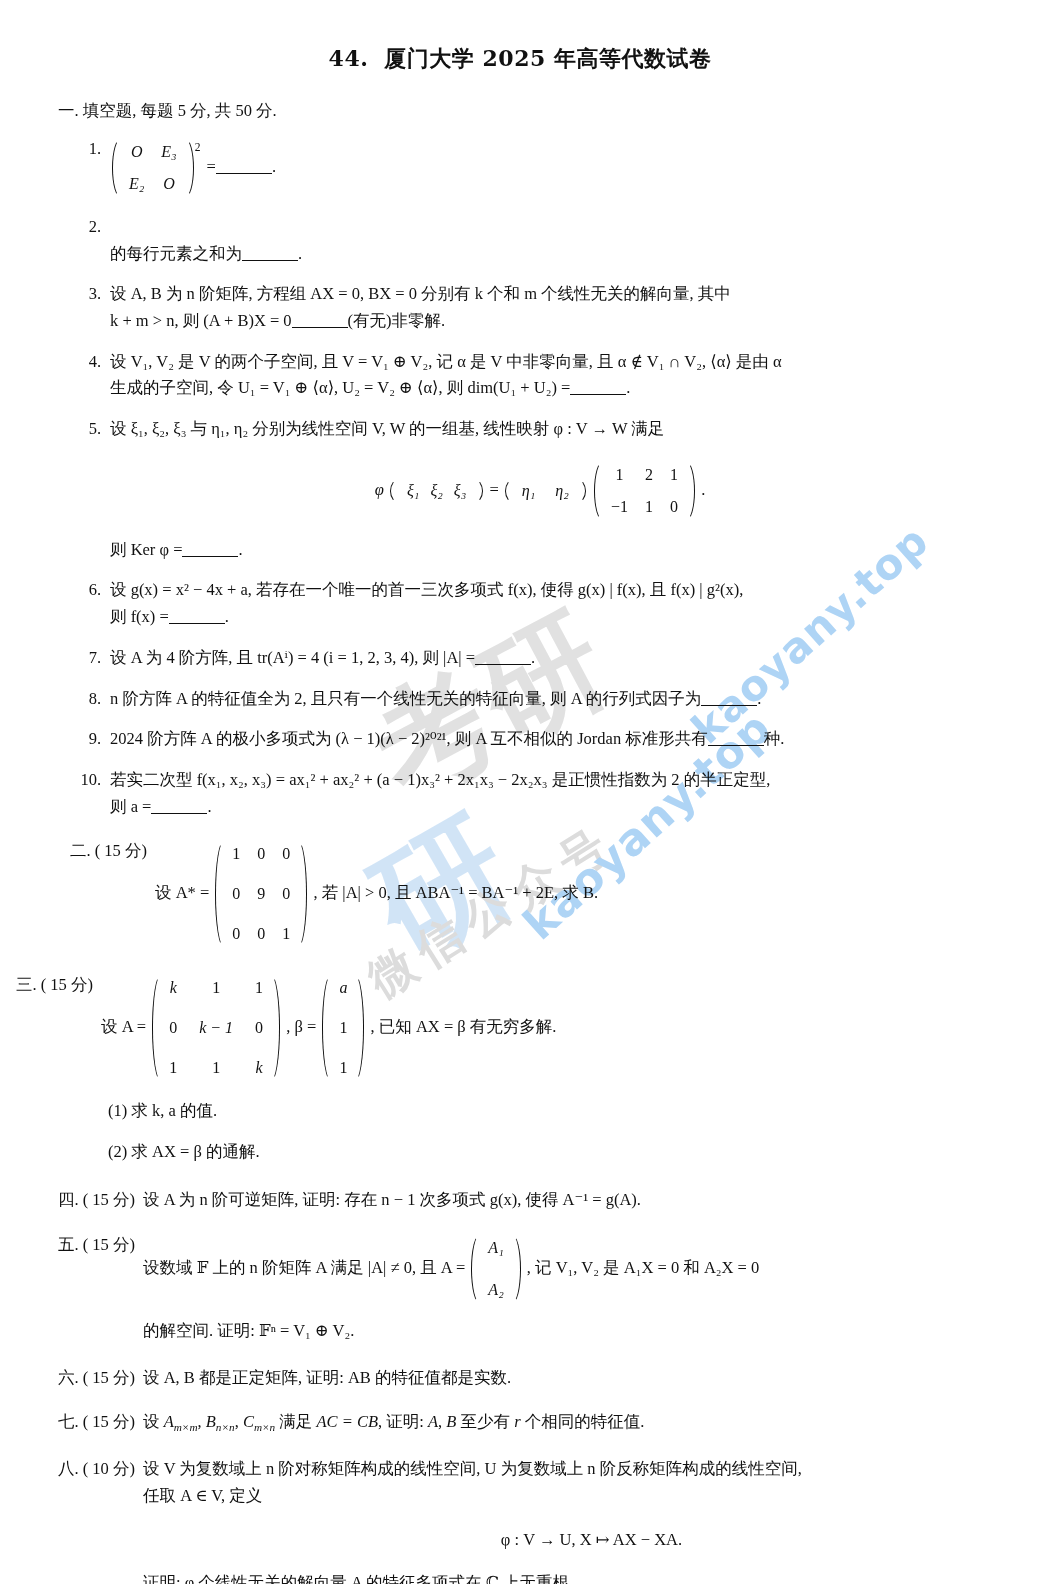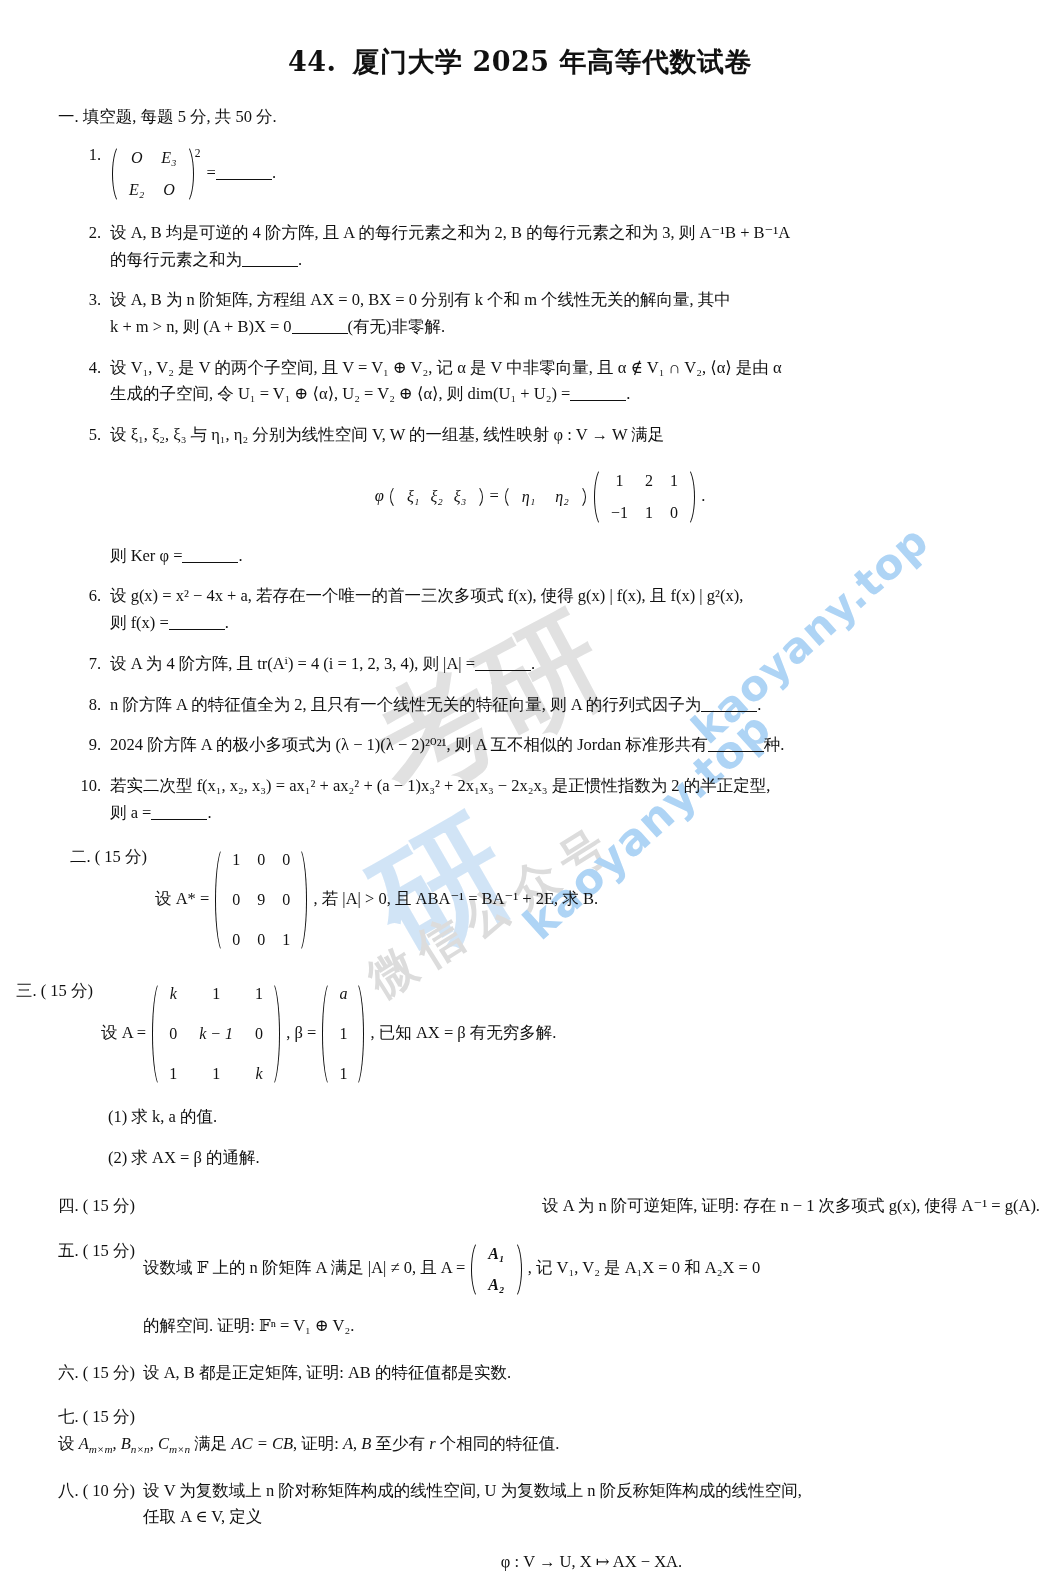--- a/index.html
+++ b/index.html
@@ -48,21 +48,21 @@
 
   
   .page {
     position: relative;
     z-index: 2;
     padding: 0;
   }
 
   .doc-title {
     text-align: center;
-    font-size: 27px;
+    font-size: 22px;
     font-weight: bold;
     margin: 44px 0 0 0;
     letter-spacing: 0.5px;
     font-family: "DejaVu Serif", serif;
   }
   .doc-title .num { margin-right: 16px; }
 
   .section-head {
     font-size: 16.5px;
     margin: 26px 0 0 58px;
@@ -210,21 +210,21 @@
           <span class="paren r"></span>
           <span class="mat-pow">2</span>
         </span>
         <span>=</span><span class="blank"></span><span>.</span>
       </span>
     </li>
 
     <li class="qitem">
       <span class="qnum">2.</span>
       <span class="qbody">
-        <span>设 A, B 均是可逆的 4 阶方阵, 且 A 的每行元素之和为 2, B 的每行元素之和为 3, 则 A⁻¹B + B⁻¹A</span><br>
+        <br>
         <span>的每行元素之和为</span><span class="blank"></span>.
       </span>
     </li>
 
     <li class="qitem">
       <span class="qnum">3.</span>
       <span class="qbody">
         <span>设 A, B 为 n 阶矩阵, 方程组 AX = 0, BX = 0 分别有 k 个和 m 个线性无关的解向量, 其中</span><br>
         <span>k + m &gt; n, 则 (A + B)X = 0</span><span class="blank"></span><span>(有无)非零解.</span>
       </span>
@@ -376,50 +376,50 @@
           <span class="paren r"></span>
         </span>
         <span>, 已知 AX = β 有无穷多解.</span>
       </span>
     </span>
   </div>
 
   <div class="subitem">(1) 求 k, a 的值.</div>
   <div class="subitem">(2) 求 AX = β 的通解.</div>
 
-  <div class="bigsec" style="text-align:right;">
+  <div class="bigsec" style="">
     <span class="lbl">四. ( 15 分)</span>
     <span class="body">设 A 为 n 阶可逆矩阵, 证明: 存在 n − 1 次多项式 g(x), 使得 A⁻¹ = g(A).</span>
   </div>
 
   <div class="bigsec" style="margin-top:18px;">
     <span class="lbl">五. ( 15 分)</span>
     <span class="body">
       <span class="nowrap">
         <span>设数域 𝔽 上的 n 阶矩阵 A 满足 |A| ≠ 0, 且 A =</span>
         <span class="mat vec">
           <span class="paren l"></span>
-          <span class="matgrid" style="grid-template-columns:auto; row-gap:5px;font-weight:bold;">
+          <span class="matgrid" style="grid-template-columns:auto; row-gap:16px;">
             <span class="mi">A₁</span>
             <span class="mi">A₂</span>
           </span>
           <span class="paren r"></span>
         </span>
         <span>, 记 V₁, V₂ 是 A₁X = 0 和 A₂X = 0</span>
       </span>
       <div style="margin-top:12px;">的解空间. 证明: 𝔽ⁿ = V₁ ⊕ V₂.</div>
     </span>
   </div>
 
   <div class="bigsec" style="margin-top:20px;">
     <span class="lbl">六. ( 15 分)</span>
     <span class="body">设 A, B 都是正定矩阵, 证明: AB 的特征值都是实数.</span>
   </div>
 
-  <div class="bigsec" style="margin-top:18px;flex-direction:column;">
+  <div class="bigsec" style="margin-top:18px;">
     <span class="lbl">七. ( 15 分)</span>
     <span class="body">
       设 <span class="mi">A<sub>m×m</sub></span>, <span class="mi">B<sub>n×n</sub></span>, <span class="mi">C<sub>m×n</sub></span> 满足 <span class="mi">AC = CB</span>, 证明: <span class="mi">A</span>, <span class="mi">B</span> 至少有 <span class="mi">r</span> 个相同的特征值.
     </span>
   </div>
 
   <div class="bigsec" style="margin-top:20px;">
     <span class="lbl">八. ( 10 分)</span>
     <span class="body">
       <span>设 V 为复数域上 n 阶对称矩阵构成的线性空间, U 为复数域上 n 阶反称矩阵构成的线性空间,</span><br>

